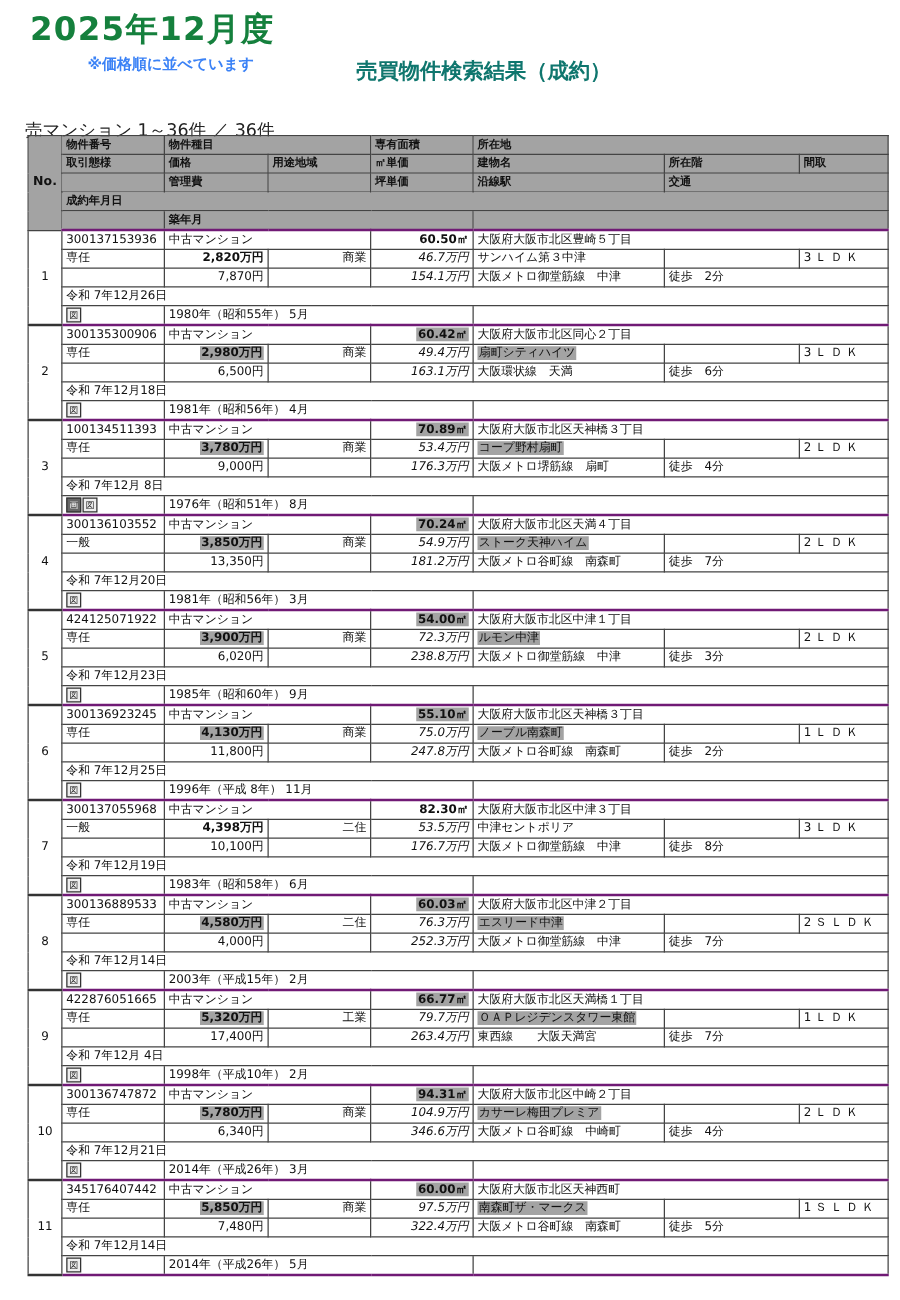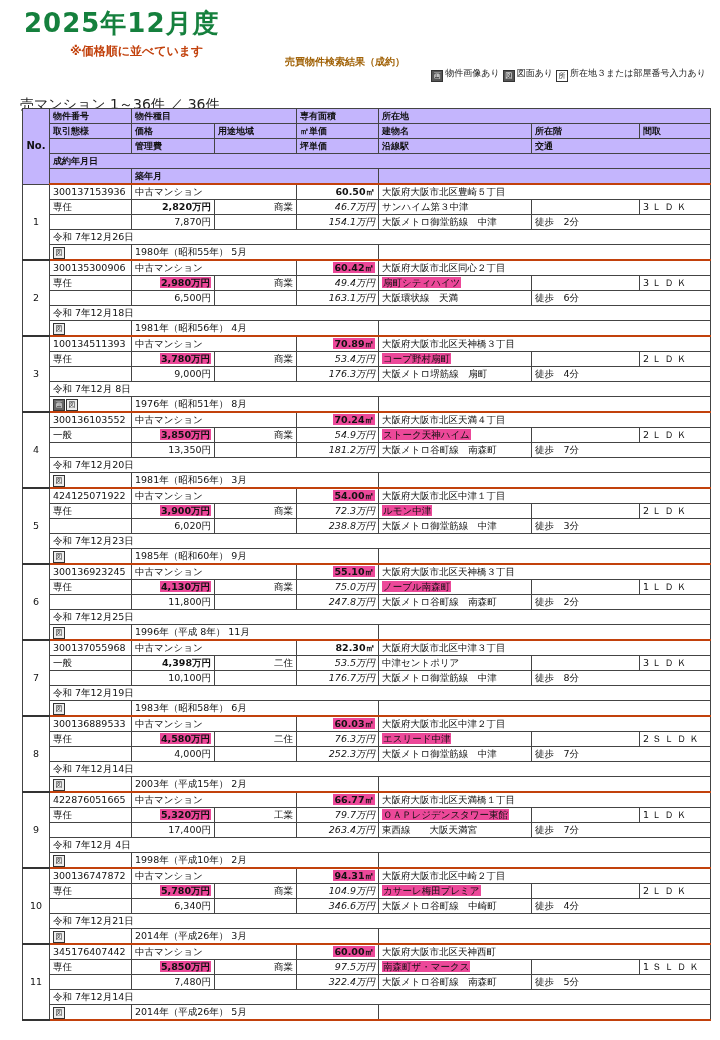--- a/index.html
+++ b/index.html
@@ -8,25 +8,25 @@
     font-family: "DejaVu Sans", "Liberation Sans", sans-serif;
     color: #111;
   }
   .big-title {
     position: absolute; left: 24px; top: 6px;
     color: #15803d; font-weight: bold; font-size: 26px; letter-spacing: 1px;
     font-family: "DejaVu Sans", sans-serif;
   }
   .sub-note {
     position: absolute; left: 70px; top: 43px;
-    color: #c2410c; font-weight: bold; font-size: 12px;
+    color: #3b82f6; font-weight: bold; font-size: 12px;
   }
   .doc-title {
-    position: absolute; left: 285px; top: 55px;
-    font-weight: bold; font-size: 10px; color: #a16207;
+    position: absolute; left: 285px; top: 45px;
+    font-weight: bold; font-size: 17px; color: #0f766e;
   }
   .legend {
     position: absolute; right: 14px; top: 66px; text-align: right;
     font-size: 9px; color: #222; line-height: 14px;
   }
   .legend .ico {
     display: inline-block; width: 10px; height: 10px; border: 1px solid #333;
     font-size: 7px; line-height: 10px; text-align: center; vertical-align: -2px;
     margin-right: 2px; background: #fff;
   }
@@ -37,50 +37,45 @@
   table.grid {
     position: absolute; left: 22px; top: 108px; width: 688px;
     border-collapse: collapse; table-layout: fixed;
     font-size: 9.5px;
   }
   table.grid td {
     border: 1px solid #444; padding: 0 3px; height: 14px; line-height: 14px;
     white-space: nowrap; overflow: hidden;
   }
   table.grid thead td {
-    background: #c4b5fd; font-weight: bold; font-size: 9px; color: #111;
+    background: #a3a3a3; font-weight: bold; font-size: 9px; color: #111;
   }
   table.grid thead td.no-col { text-align: center; font-size: 10px; margin-top: 25px; }
   table.grid td.no { text-align: center; border-bottom: 2px solid #333; }
-  table.grid tr.block-end td { border-bottom: 2px solid #c2410c; }
+  table.grid tr.block-end td { border-bottom: 2px solid #701a75; }
   .r { text-align: right; }
   .b { font-weight: bold; }
   .i { font-style: italic; }
-  .hl { background: #ec4899; padding: 0 1px; text-align: center; }
+  .hl { background: #a3a3a3; padding: 0 1px; text-align: center; }
   .zuicon {
     display: inline-block; width: 10px; height: 10px; border: 1px solid #333;
     font-size: 7px; line-height: 10px; text-align: center; background: #eee;
     margin-right: 1px;
   }
   .zuicon.dark { background: #666; color: #fff; }
   .madori { letter-spacing: 3px; }
 </style>
 </head>
 <body>
 
 <div class="big-title">2025年12月度</div>
 <div class="sub-note">※価格順に並べています</div>
 <div class="doc-title">売買物件検索結果（成約）</div>
 
 <div class="legend">
-  <div>
-    <span class="ico dark">画</span><span>物件画像あり</span>
-    <span class="ico dark">図</span><span>図面あり</span>
-    <span class="ico">所</span><span>所在地３または部屋番号入力あり</span>
-  </div>
 </div>
 
 <div class="count">売マンション 1～36件 ／ 36件</div>
 
 <table class="grid">
   <colgroup>
     <col style="width:27px">
     <col style="width:82px">
     <col style="width:83px">
     <col style="width:82px">

